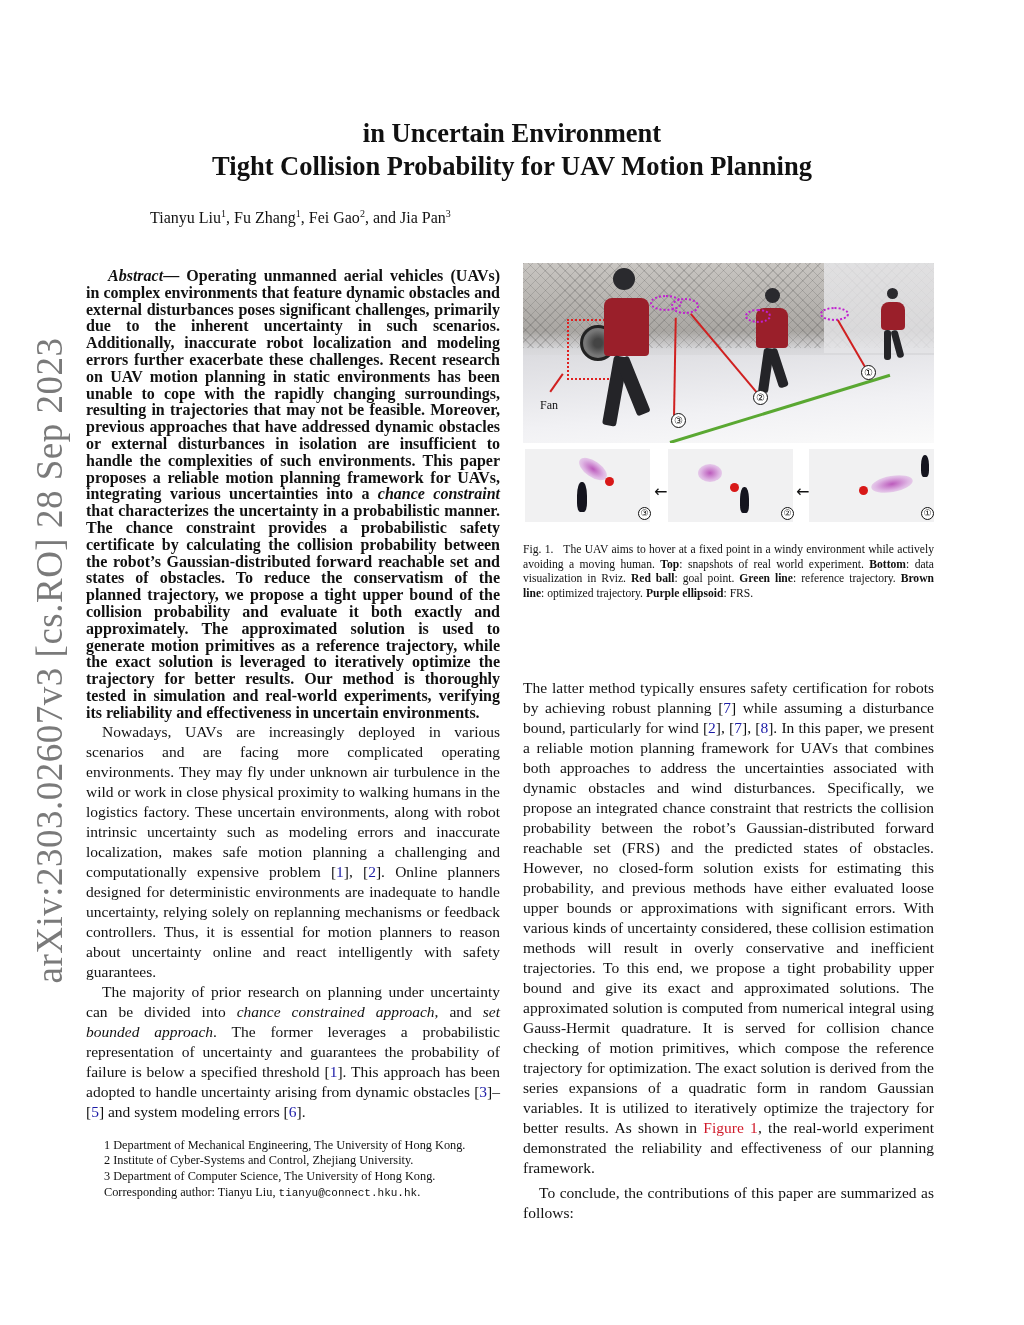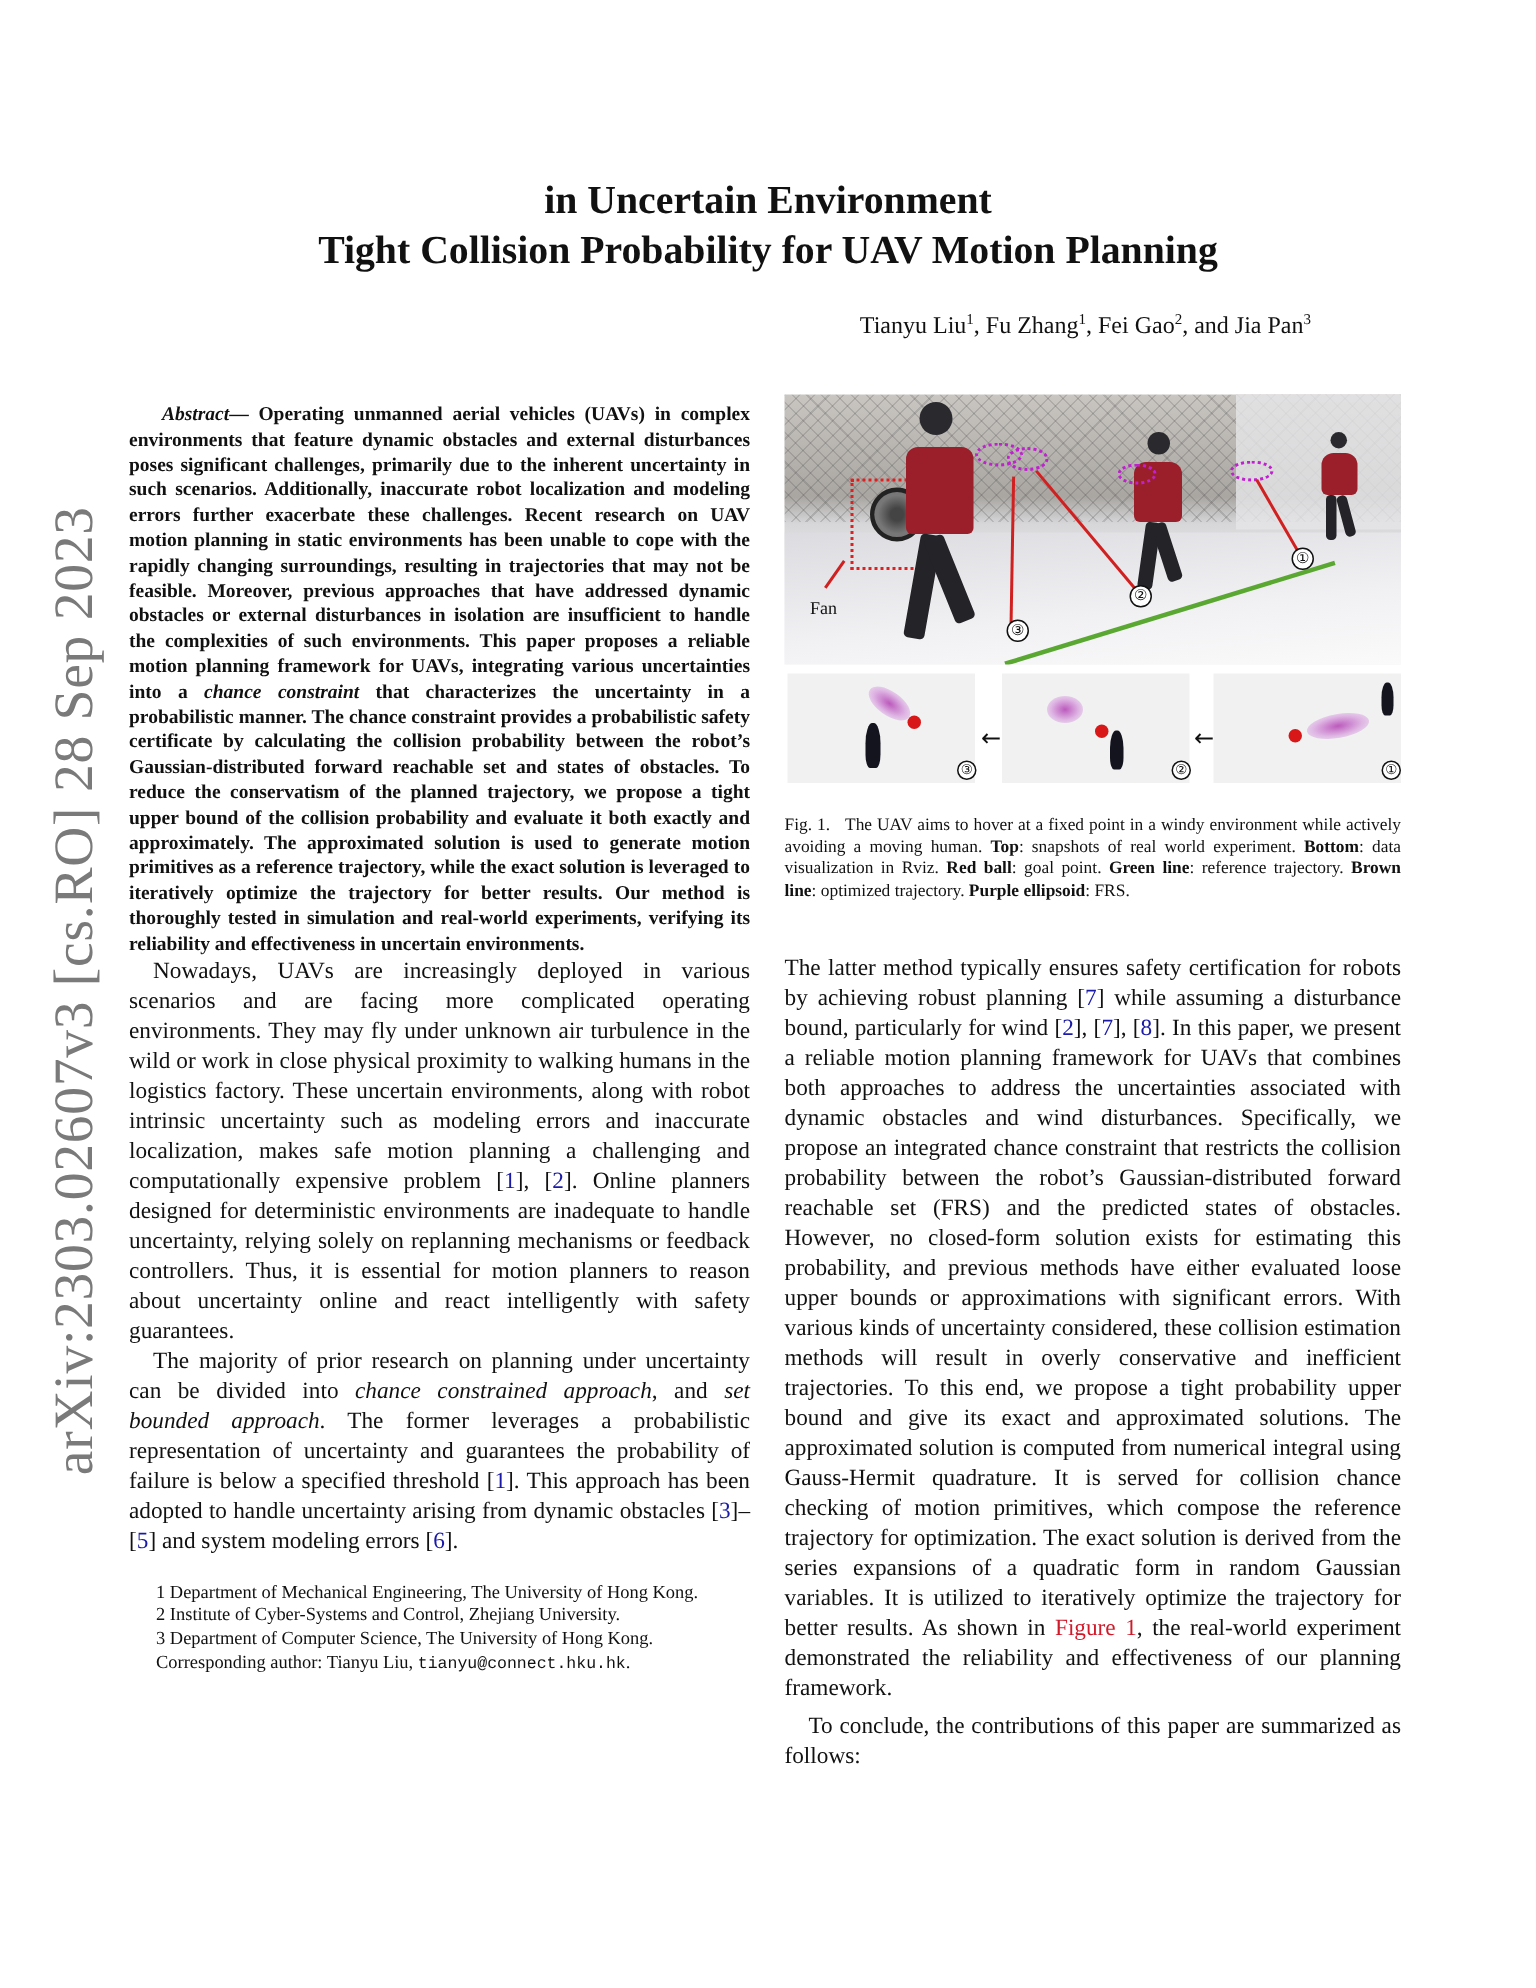--- a/index.html
+++ b/index.html
@@ -13,41 +13,41 @@
   }
   .arxiv-stamp span {
     transform: rotate(-90deg); white-space: nowrap;
     font-size: 37px; color: #7a7a7a; letter-spacing: 0.5px;
   }
   .title {
     position: absolute; left: 150px; top: 117px; width: 724px; text-align: center;
     font-size: 26.5px; font-weight: bold; line-height: 33px; color: #111;
   }
   .authors {
-    position: absolute; left: 150px; top: 208px; width: 724px; text-align: right;
+    position: absolute; left: 150px; top: 208px; width: 724px; text-align: left;
     font-size: 16px; color: #111;
   }
   .authors sup { font-size: 10px; }
   .col { position: absolute; text-align: justify; }
   .col-left { left: 86px; top: 268px; width: 414px; }
   .col-right { left: 523px; top: 636px; width: 411px; }
 
   .abstract {
-    font-size: 13px; font-weight: bold; line-height: 16.8px; text-align: justify;
+    font-size: 16px; font-weight: bold; line-height: 16.8px; text-align: justify;
     text-indent: 22px; margin: 0;
   }
   .abstract .abs-label { font-style: italic; }
   .abstract em { font-style: italic; }
 
   .section-heading {
     text-align: center; font-size: 14px; margin: 15px 0 6px 0; letter-spacing: 0.3px;
   }
   .section-heading .sc { font-size: 11.3px; }
   p.body { font-size: 15.5px; line-height: 20px; margin: 0; text-indent: 16px; text-align: justify; }
-  p.body.noindent { text-indent: 0; }
+  p.body.noindent { text-indent: 0; margin-top: 42px; }
   a.cite { color: #1a1aa6; text-decoration: none; }
   a.figref { color: #d01a2a; text-decoration: none; }
 
   .footnotes { margin-top: 16px; font-size: 12.3px; line-height: 15.8px; padding-left: 18px; }
   .footnotes .mono { font-family: "Liberation Mono", "DejaVu Sans Mono", monospace; font-size: 11px; }
 
   
   .figure { position: absolute; left: 523px; top: 263px; width: 411px; }
   .photo {
     position: relative; width: 411px; height: 180px; overflow: hidden;

